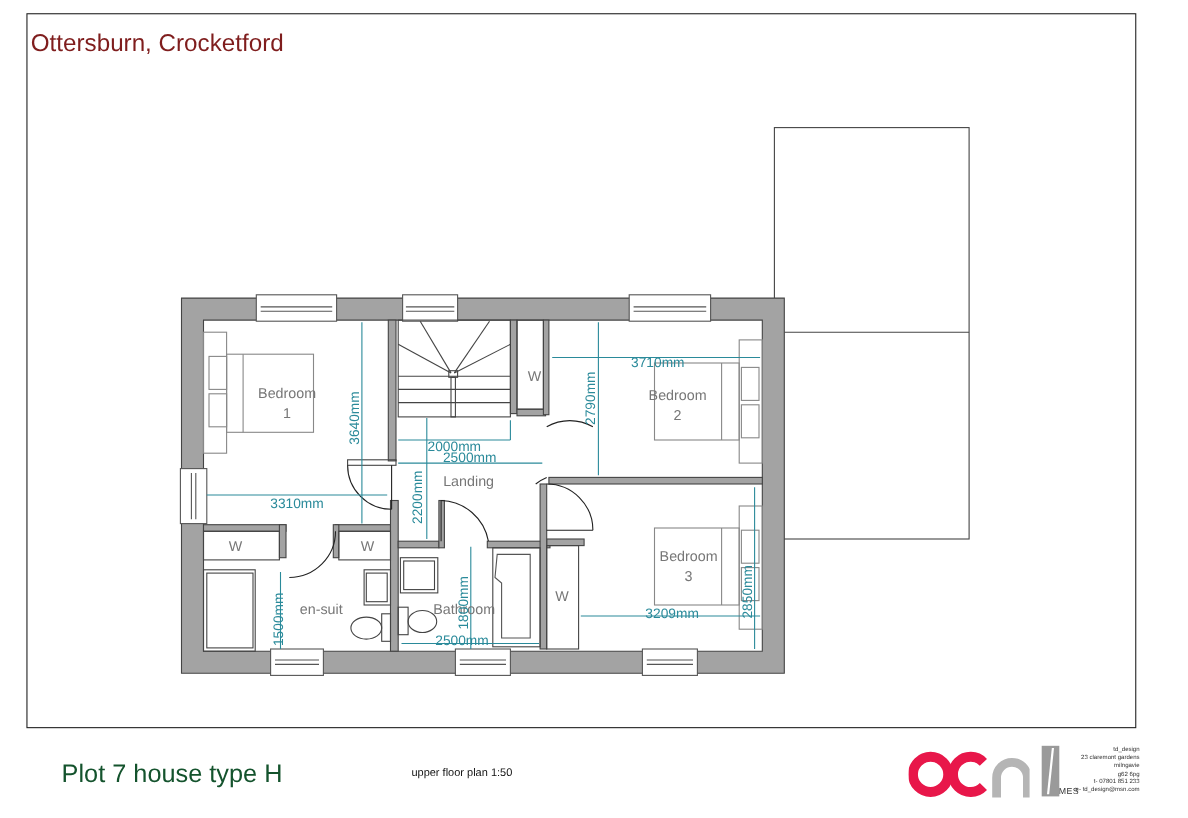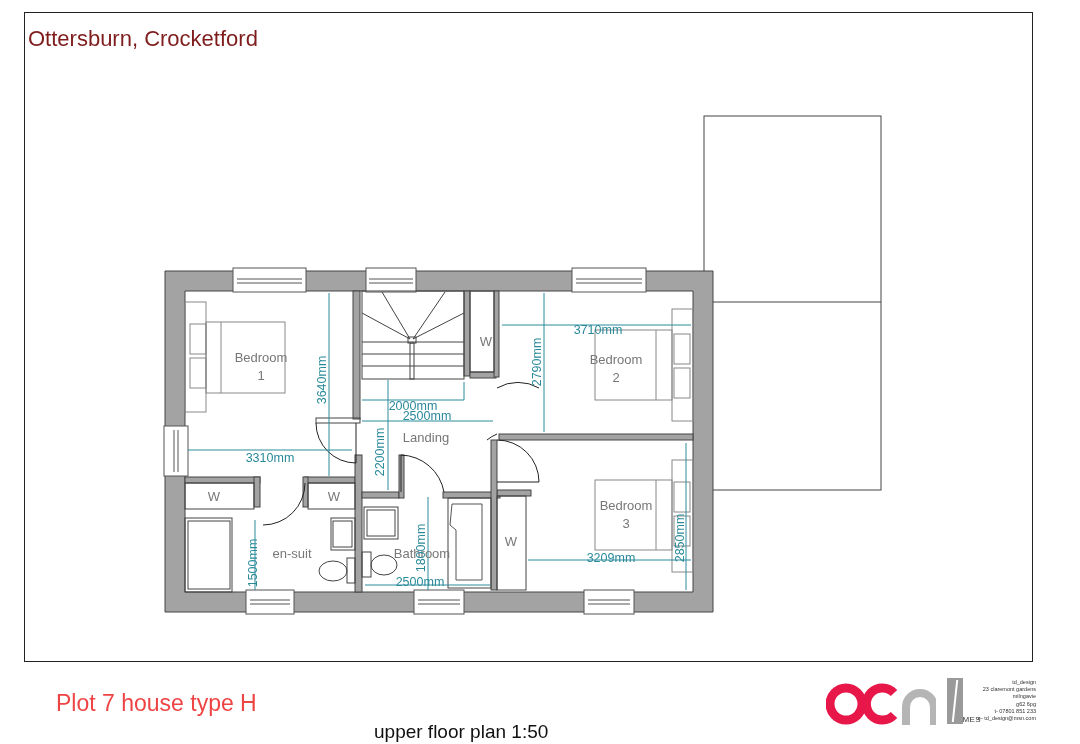--- a/index.html
+++ b/index.html
@@ -1,21 +1,21 @@
 <!DOCTYPE html>
 <html><head>
 <meta charset="utf-8">
 <style>
   html, body { margin:0; padding:0; background:#ffffff; }
   body { width:1080px; height:744px; position:relative; overflow:hidden; font-family:"Liberation Sans", sans-serif; }
   .frame { position:absolute; left:24px; top:12px; width:1009px; height:650px; border:1px solid #222; box-sizing:border-box; }
   .title { position:absolute; left:28px; top:26px; font-size:22px; color:#7f1d1d; }
   .plan-svg { position:absolute; left:0; top:0; }
-  .plot-title { position:absolute; left:56px; top:690px; font-size:23px; color:#ef4444; }
-  .scale-label { position:absolute; left:374px; top:697px; font-size:19px; color:#111;margin-top:24px; }
+  .plot-title { position:absolute; left:56px; top:690px; font-size:23px; color:#14532d; }
+  .scale-label { position:absolute; left:374px; top:697px; font-size:10px; color:#111; }
   .logo { position:absolute; left:826px; top:679px; width:110px; height:50px; }
   .logo-homes { position:absolute; left:910px; top:715px; font-size:8px; color:#333; letter-spacing:0.3px;margin-left:40px; }
   .stamp { position:absolute; left:947px; top:678px; width:16px; height:46px; background:#9a9a9a; }
   .stamp::after { content:""; position:absolute; left:7px; top:2px; width:2px; height:42px; background:#fff; transform:skewX(-6deg); }
   .contact { position:absolute; right:44px; top:679px; text-align:right; font-size:5.5px; line-height:7.2px; color:#333; }
   .room-label { font-family:"Liberation Sans", sans-serif; font-size:13px; fill:#777; }
   .dim-label { font-family:"Liberation Sans", sans-serif; font-size:12.5px; fill:#2a8a9a; }
 </style>
 </head>
 <body>

